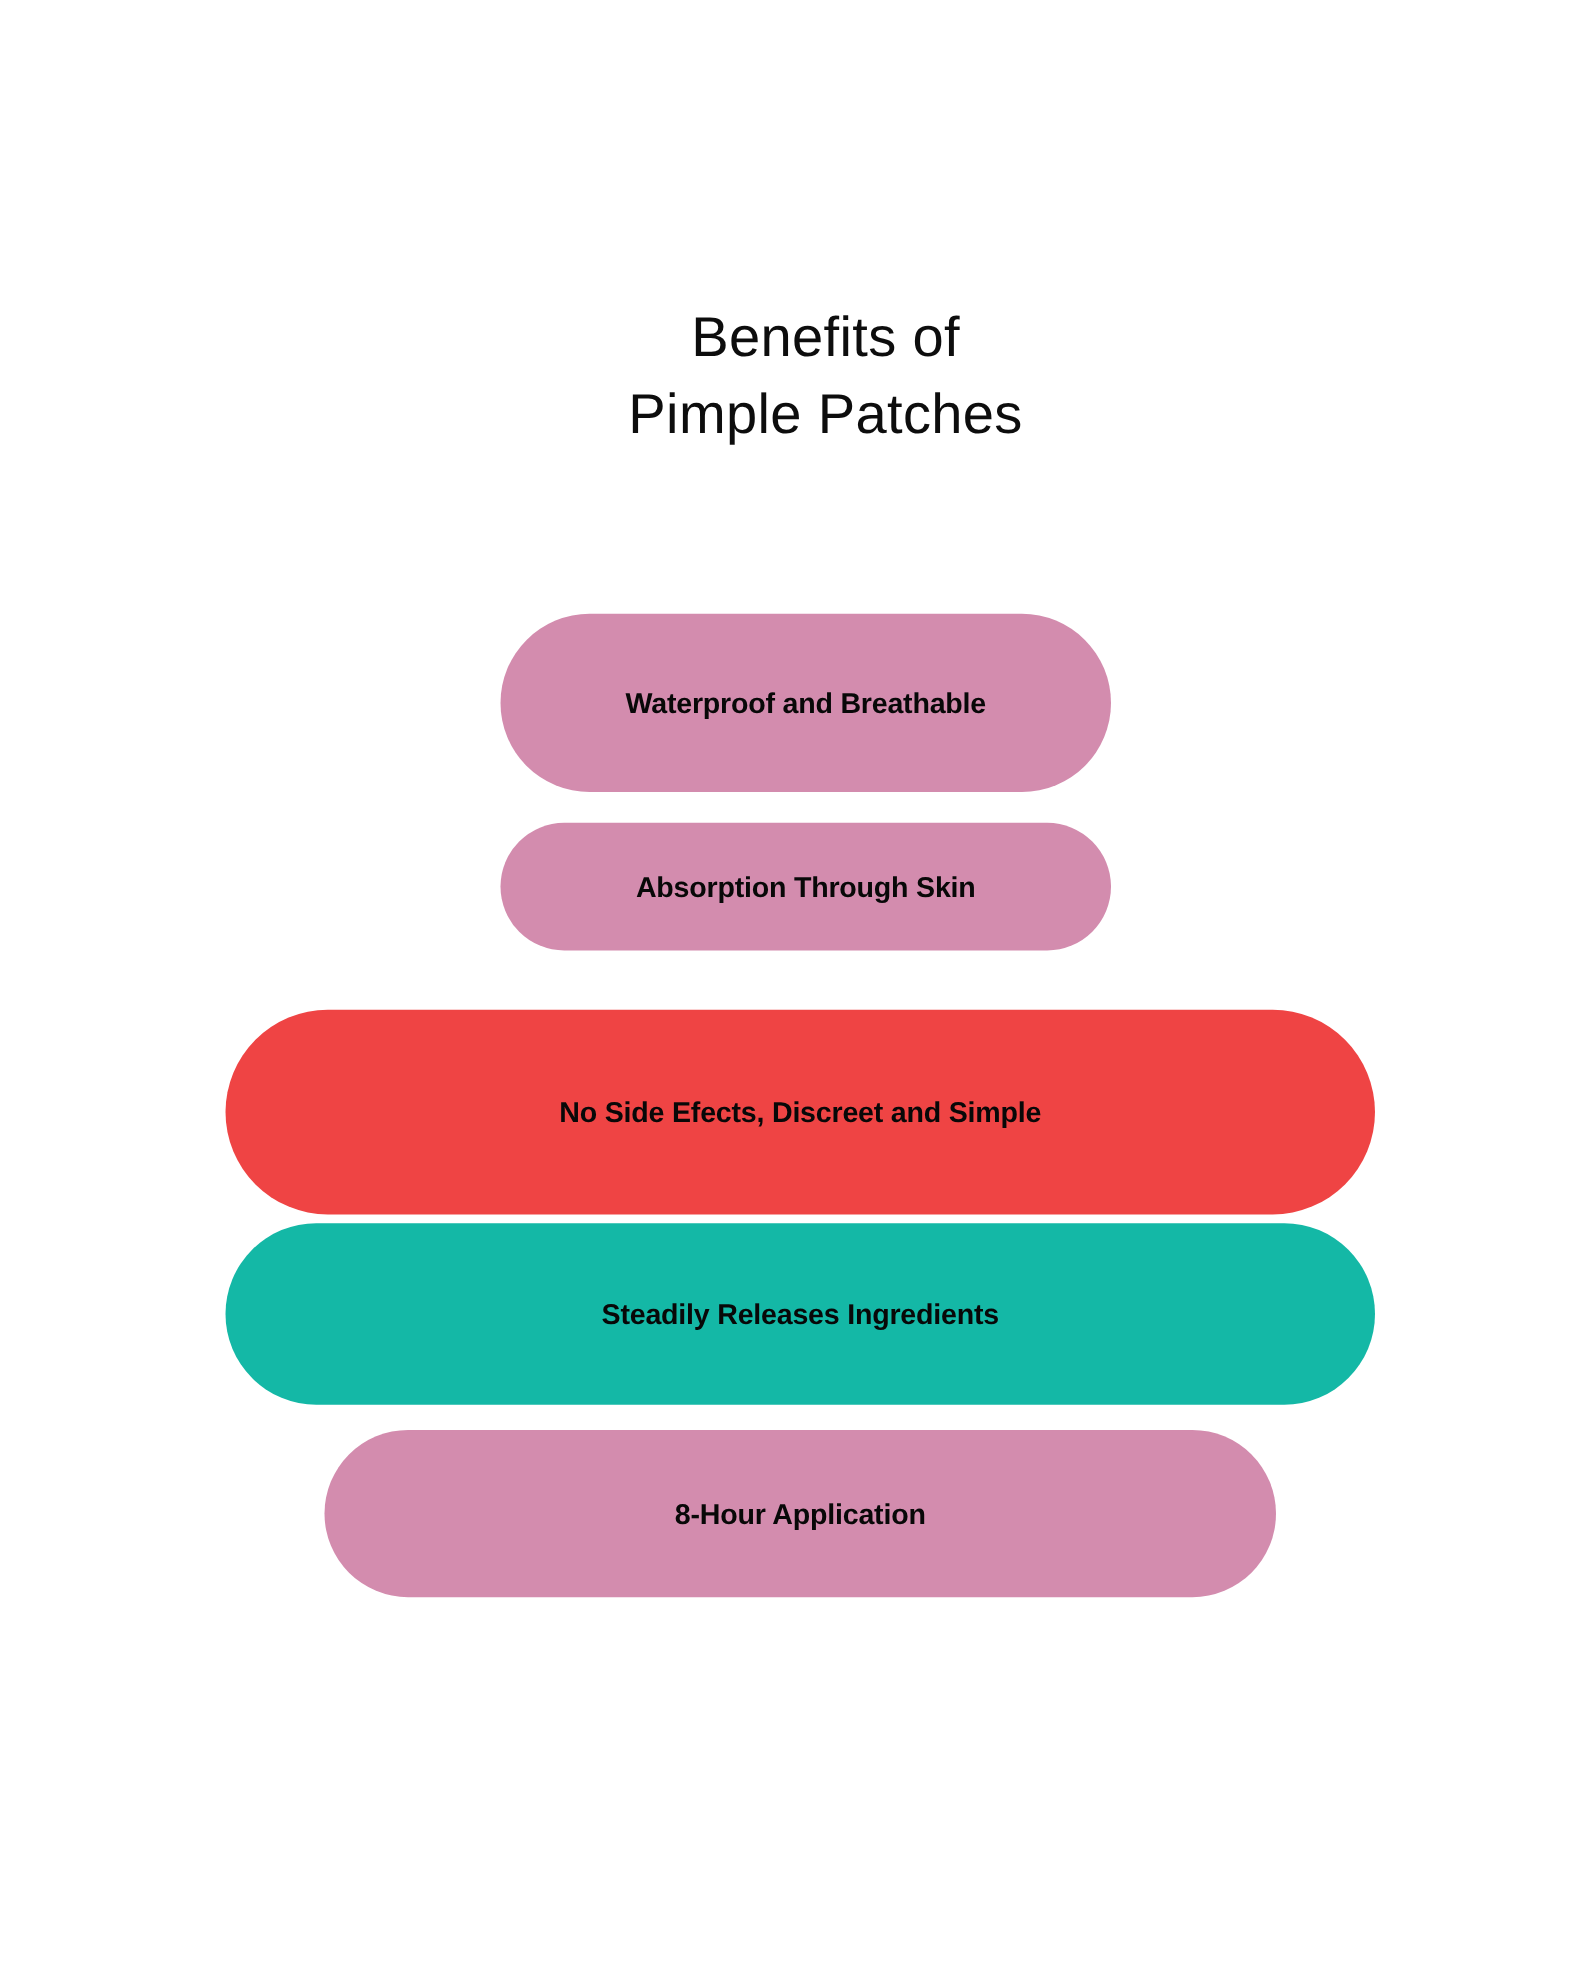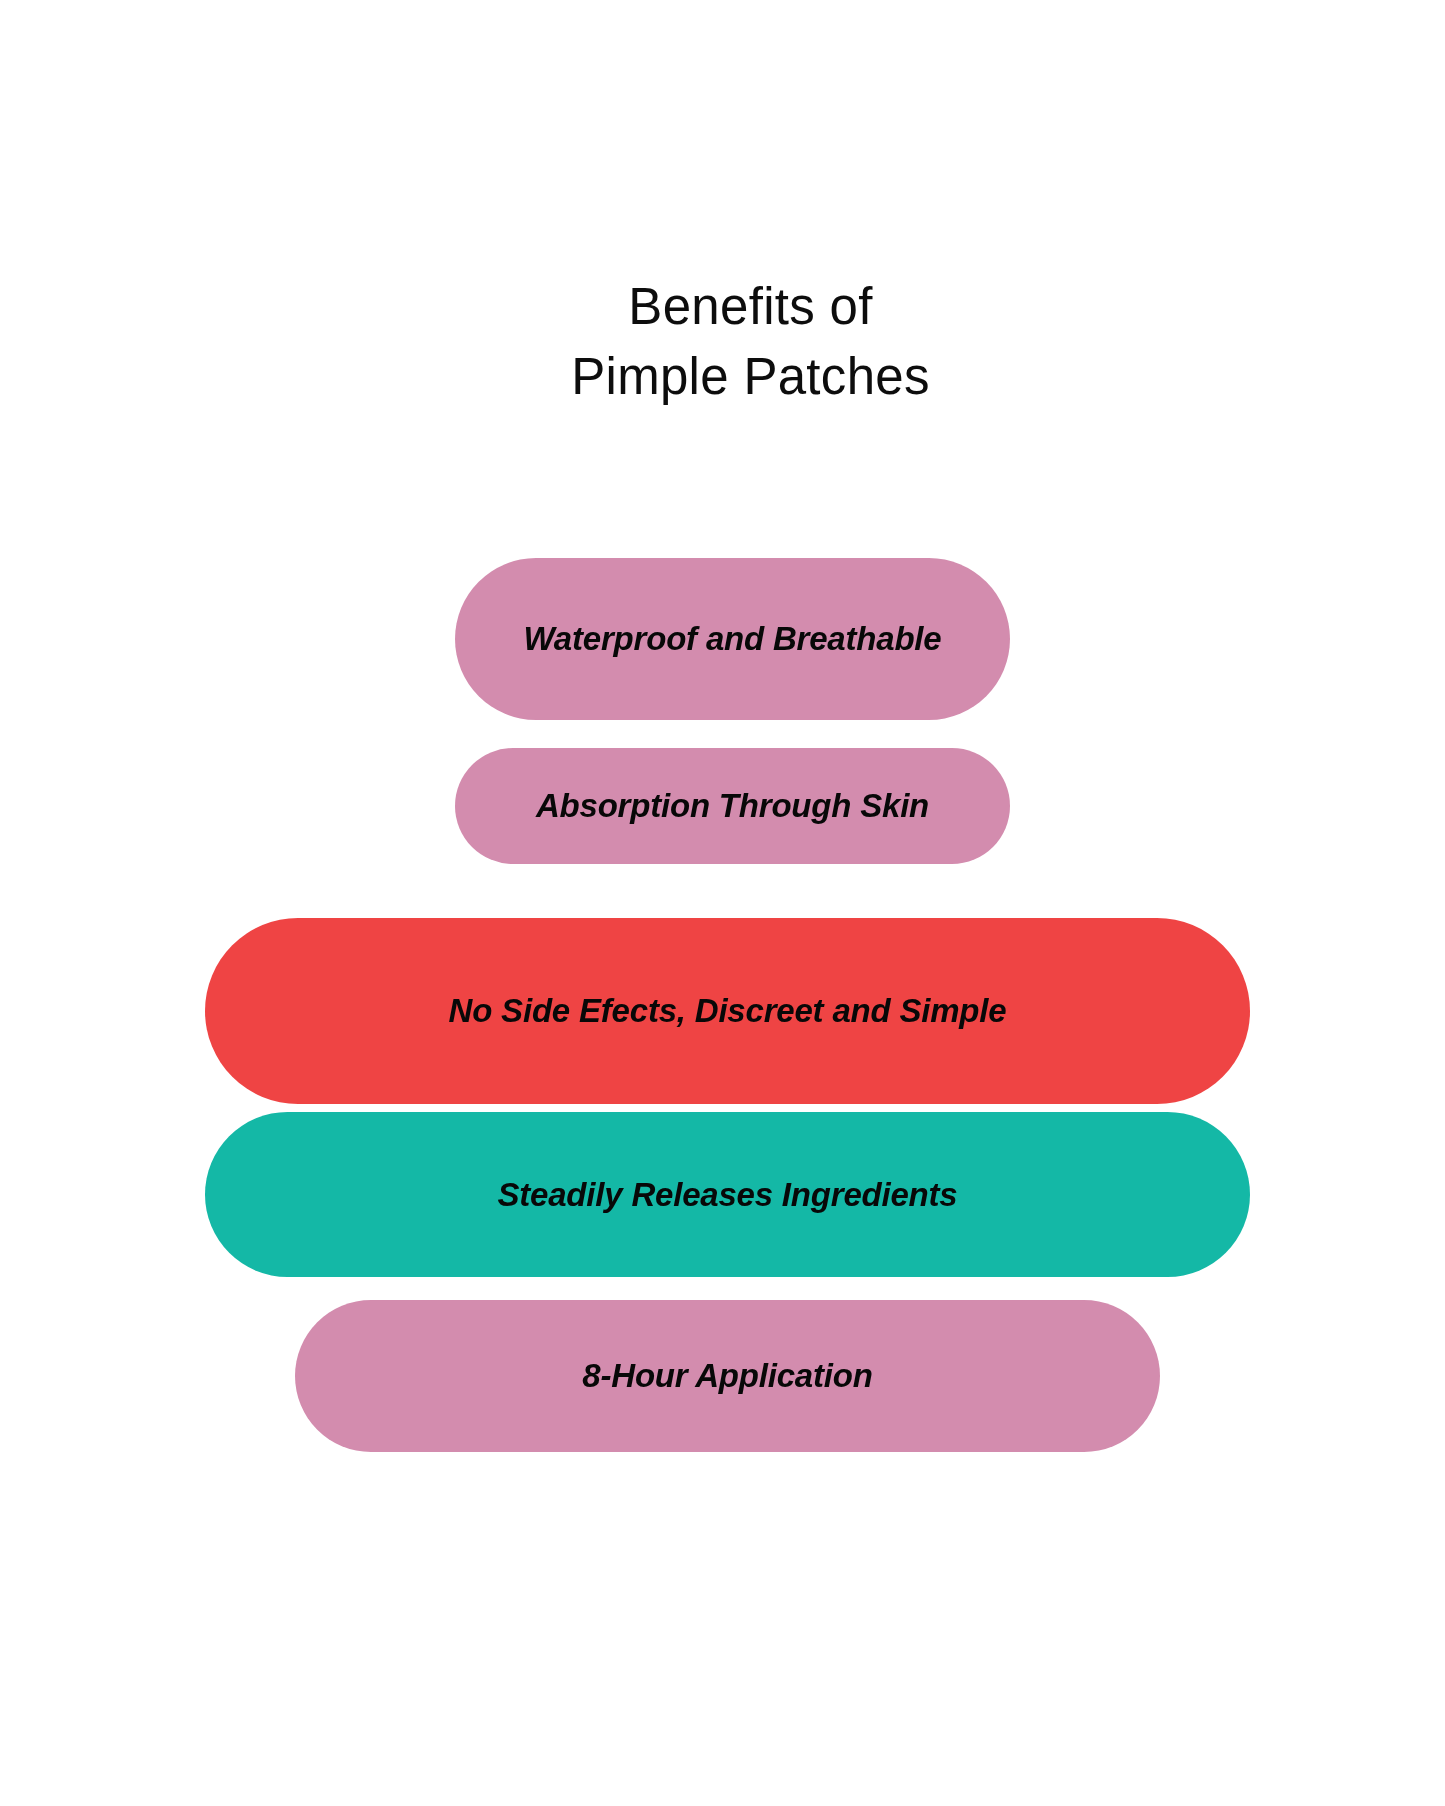--- a/index.html
+++ b/index.html
@@ -47,27 +47,26 @@
     position: absolute;
     border-radius: 999px;
     display: flex;
     align-items: center;
     justify-content: center;
     box-sizing: border-box;
   }
   .pill-label {
     font-family: "Liberation Sans", sans-serif;
     font-weight: 700;
-    font-size: 33px;
+    font-size: 26px;
     line-height: 40px;
     letter-spacing: -0.2px;
     color: #080808;
     white-space: nowrap;
     text-align: center;
-    font-style: italic;
   }
 
   
   .pill-1 { left: 455px; top: 558px;  width: 555px;  height: 162px; }
   .pill-2 { left: 455px; top: 748px;  width: 555px;  height: 116px; }
   .pill-3 { left: 205px; top: 918px;  width: 1045px; height: 186px; }
   .pill-4 { left: 205px; top: 1112px; width: 1045px; height: 165px; }
   .pill-5 { left: 295px; top: 1300px; width: 865px;  height: 152px; }
 </style>
 </head>

